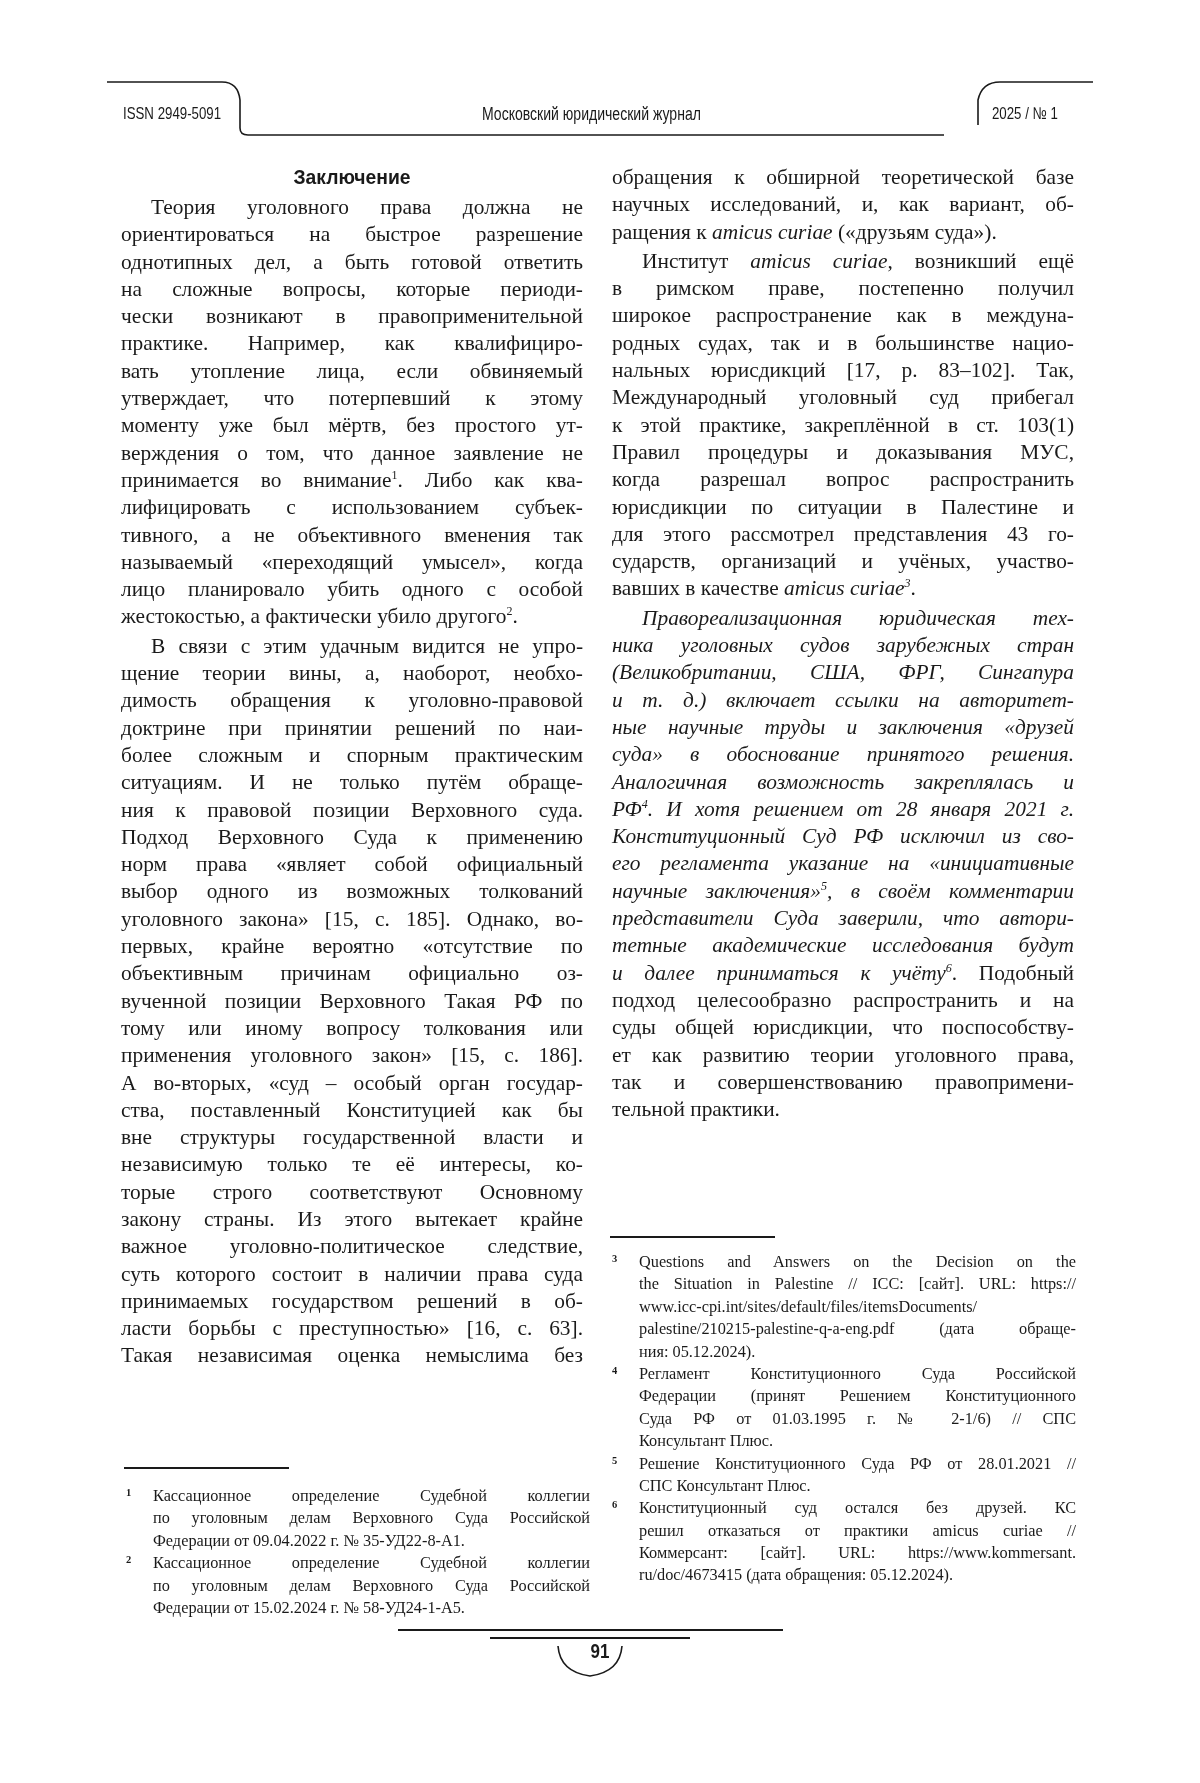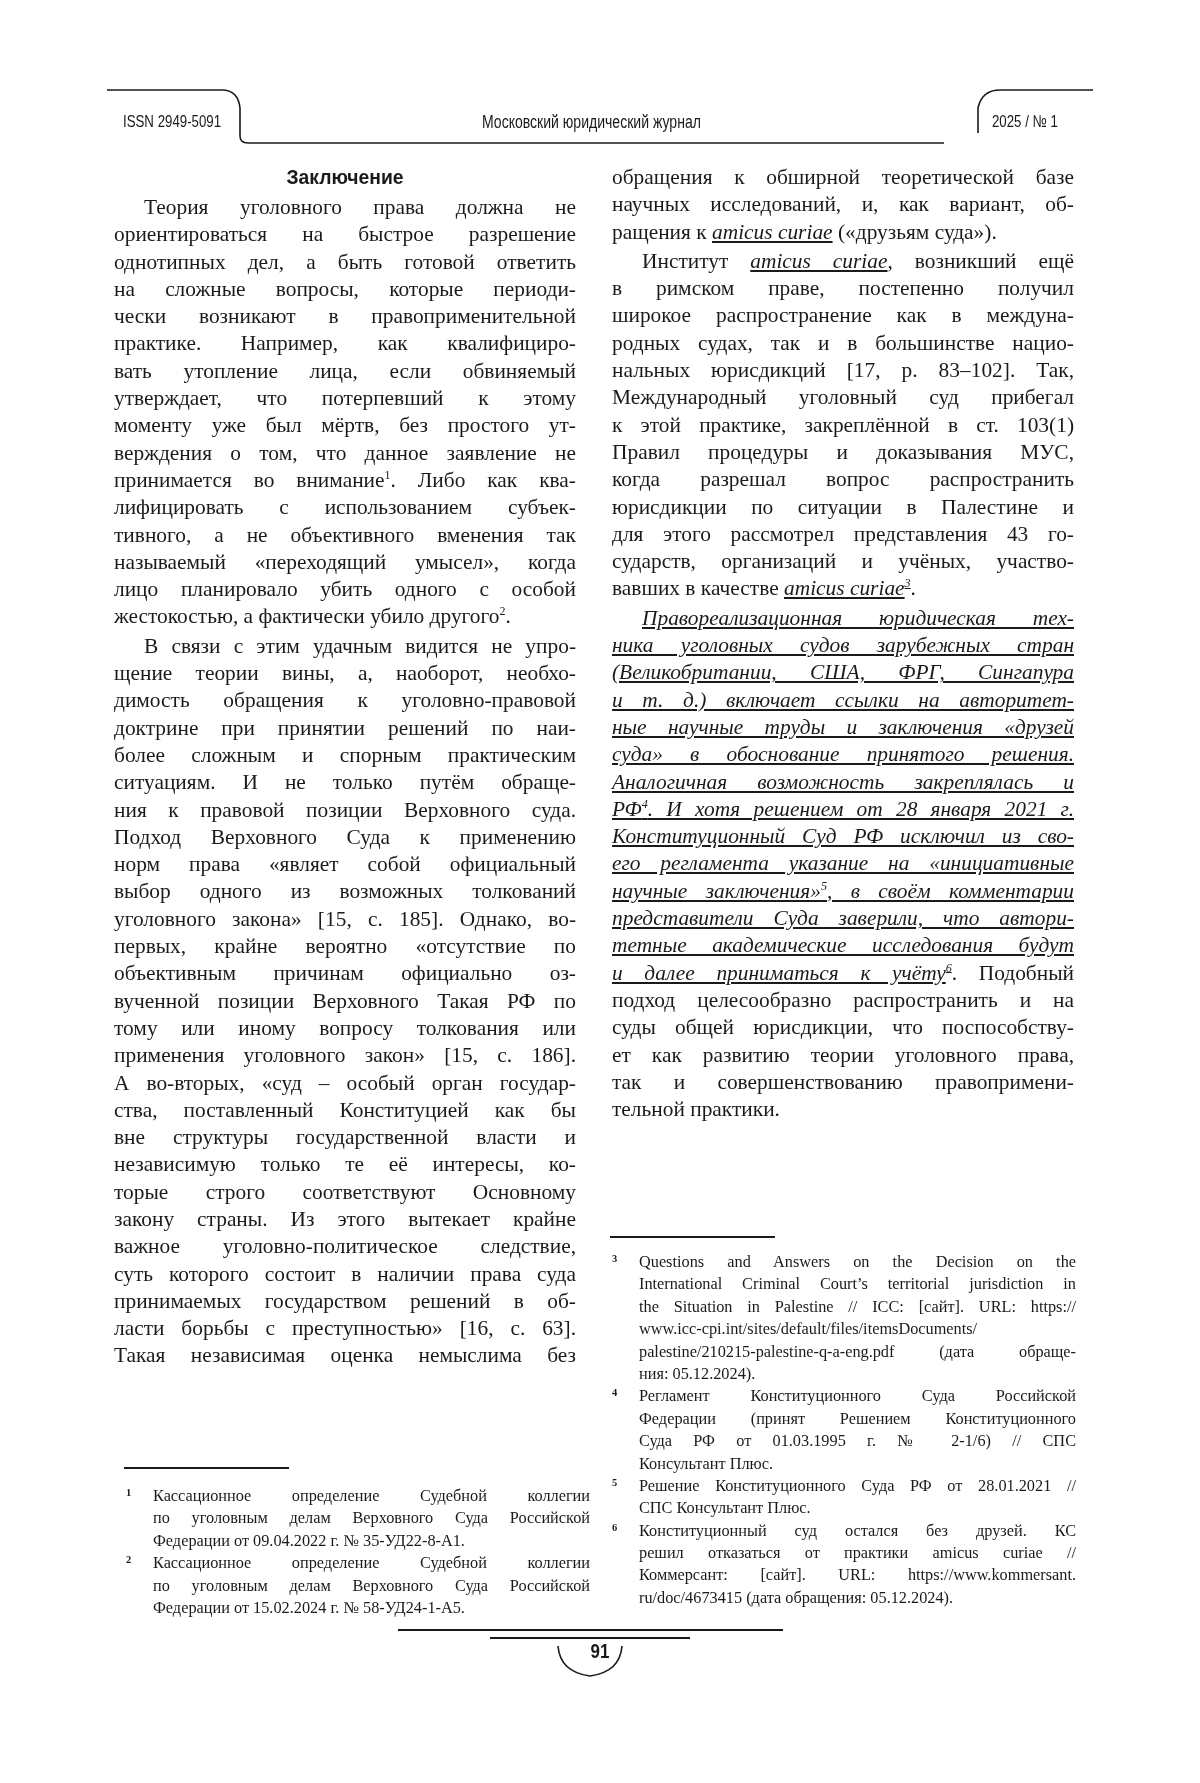--- a/index.html
+++ b/index.html
@@ -1,45 +1,45 @@
 <!DOCTYPE html>
 <html><head>
 <meta charset="utf-8">
 <style>
   html, body { margin: 0; padding: 0; background: #ffffff; }
   body { width: 1200px; height: 1783px; position: relative; overflow: hidden;
          font-family: "Liberation Serif", "DejaVu Serif", serif; color: #1a1a1a; }
 
   
-  .hdr { position: absolute; left: 0; top: 8px; width: 1200px; height: 140px; }
+  .hdr { position: absolute; left: 0; top: 0; width: 1200px; height: 140px; }
   .hdr svg { position: absolute; left: 0; top: 0; }
   .hdr-issn, .hdr-title, .hdr-issue {
     position: absolute; top: 104px; font-family: "Liberation Sans", "DejaVu Sans", sans-serif;
     font-size: 17px; color: #1a1a1a; transform: scaleX(0.78); transform-origin: left top; white-space: nowrap;
   }
   .hdr-issn { left: 123px; }
   .hdr-title { left: 482px; font-size: 18px; }
   .hdr-issue { left: 992px; }
 
   
   .col { position: absolute; top: 162px; width: 466px; }
-  .col-left { left: 112px; }
+  .col-left { left: 119px; }
   .col-right { left: 610px; }
 
   .section-heading {
     font-family: "Liberation Sans", "DejaVu Sans", sans-serif; font-weight: bold;
     font-size: 21px; text-align: center; margin: 0 0 2px 0; height: 30px; line-height: 30px;
     transform: scaleX(0.92);
   }
 
   .para { margin: 2px; font-size: 21.4px; line-height: 27.3px; }
   .line { display: block; text-align: justify; text-align-last: justify; white-space: nowrap; height: 27.3px; }
   .line.last { text-align-last: left; }
   .line.indent { padding-left: 30px; }
-  .it { font-style: italic; text-decoration: underline; }
+  .it { font-style: italic; }
   sup { font-size: 12px; line-height: 0; vertical-align: super; }
 
   
   .fn-rule { position: absolute; height: 2px; background: #1a1a1a; width: 165px; }
   .fn-block { position: absolute; width: 466px; font-size: 16.3px; line-height: 22.4px; }
   .fn { position: relative; padding-left: 29px; margin: 0; }
   .fn-num { position: absolute; left: 2px; top: 0; font-size: 10.5px; line-height: 16px; font-weight: bold; }
   .fn .fline { display: block; white-space: nowrap; text-align: justify; text-align-last: justify; height: 22.4px; }
   .fn .fline.last { text-align-last: left; }
 
@@ -177,21 +177,20 @@
     <span class="fline">по уголовным делам Верховного Суда Российской</span>
     <span class="fline last">Федерации от 15.02.2024 г. № 58-УД24-1-А5.</span>
   </div>
 </div>
 
 <div class="fn-rule" style="left:610px; top:1236px;"></div>
 <div class="fn-block" style="left:610px; top:1251px;">
   <div class="fn">
     <span class="fn-num">3</span>
     <span class="fline">Questions and Answers on the Decision on the</span>
-    <span class="fline">International Criminal Court’s territorial jurisdiction in</span>
     <span class="fline">the Situation in Palestine // ICC: [сайт]. URL: https://</span>
     <span class="fline">www.icc-cpi.int/sites/default/files/itemsDocuments/</span>
     <span class="fline">palestine/210215-palestine-q-a-eng.pdf (дата обраще-</span>
     <span class="fline last">ния: 05.12.2024).</span>
   </div>
   <div class="fn">
     <span class="fn-num">4</span>
     <span class="fline">Регламент Конституционного Суда Российской</span>
     <span class="fline">Федерации (принят Решением Конституционного</span>
     <span class="fline">Суда РФ от 01.03.1995 г. № 2-1/6) // СПС</span>

